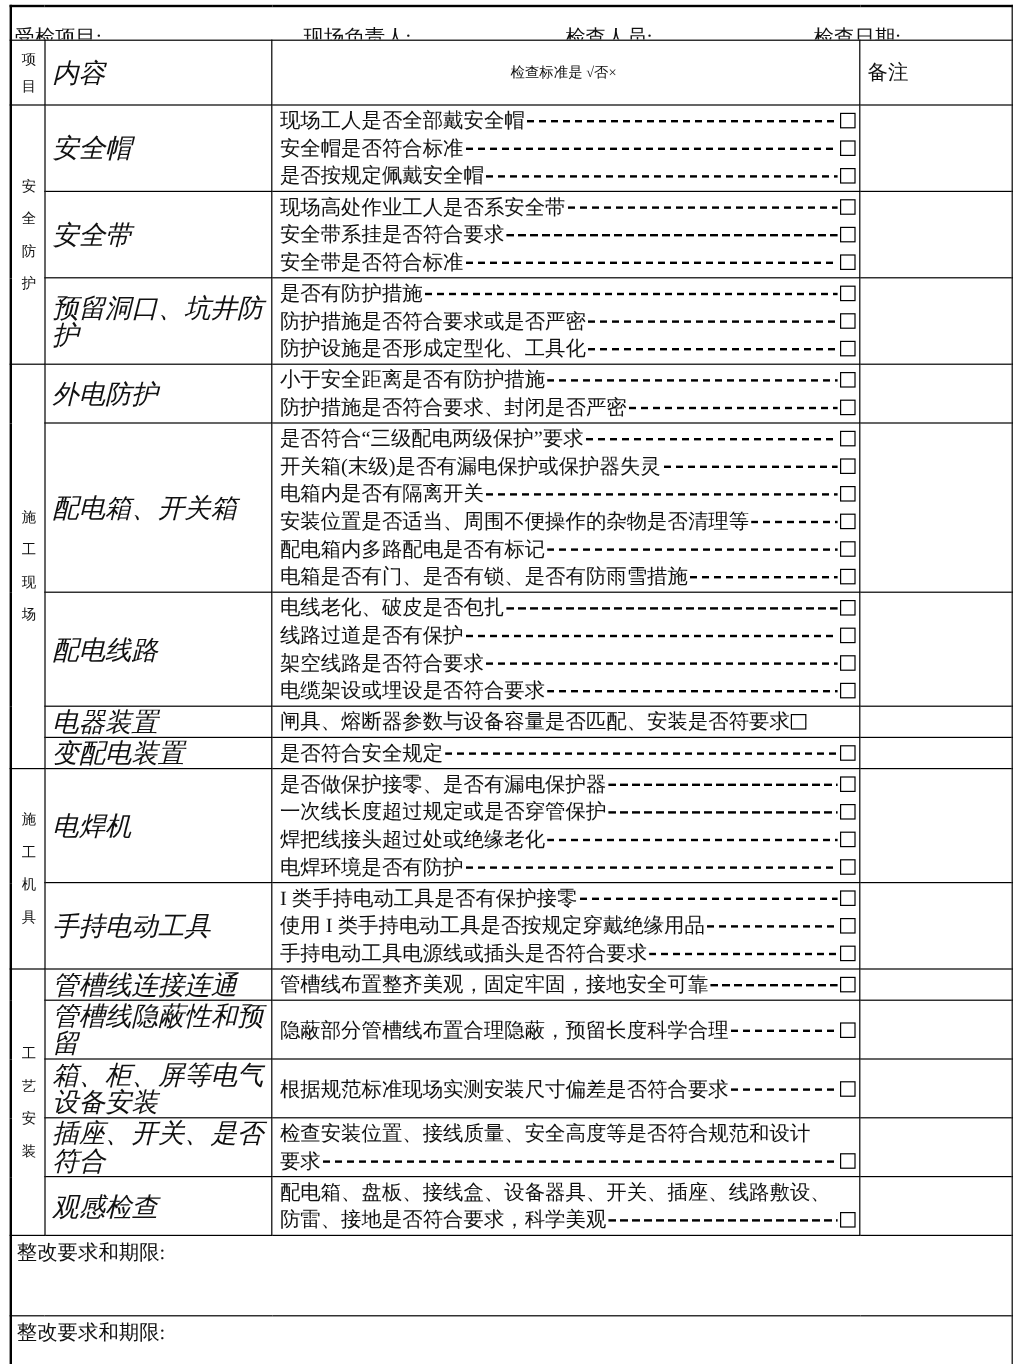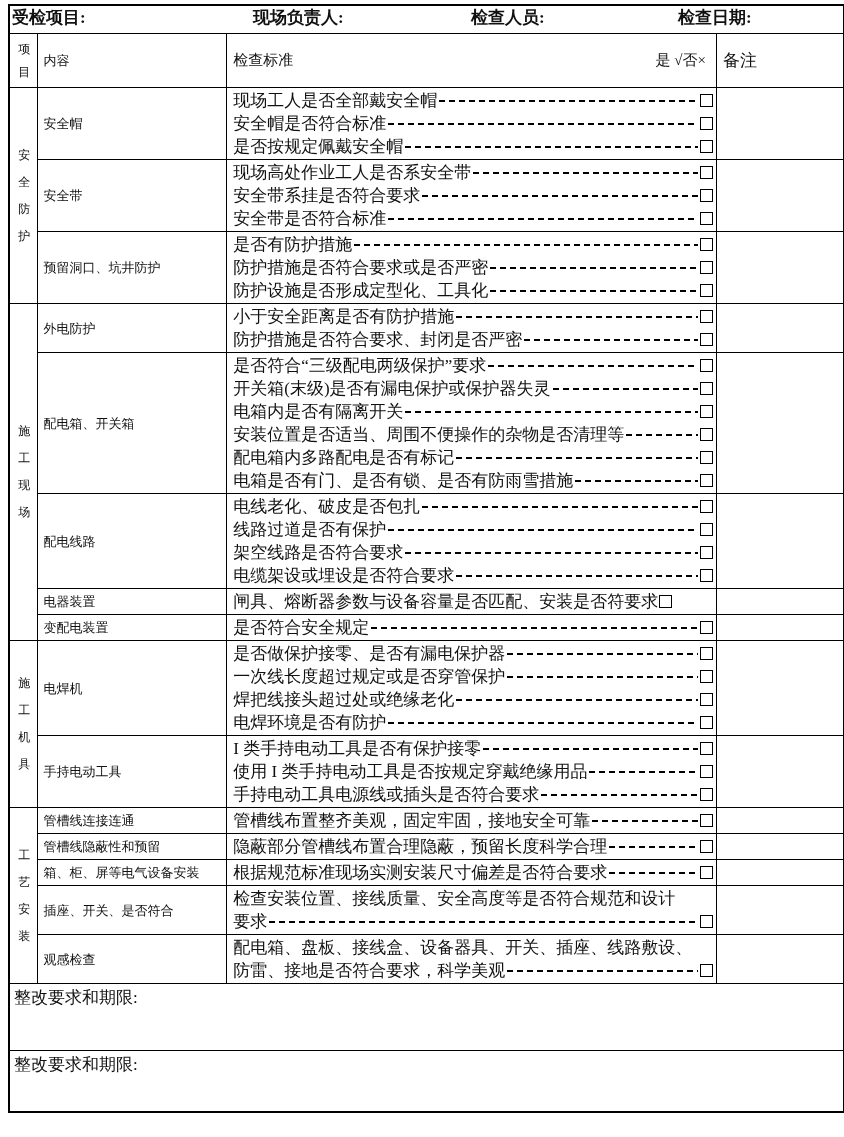--- a/index.html
+++ b/index.html
@@ -16,34 +16,34 @@
     width:837px;
   }
   td{border:1px solid #000;padding:0;vertical-align:middle;overflow:hidden;}
   col.c-item{width:28px;}
   col.c-content{width:189px;}
   col.c-standard{width:488px;}
   col.c-remark{width:127px;}
 
   
   .info-cell{position:relative;height:27px;}
-  .info-cell span{position:absolute;top:0;font-size:17px;white-space:nowrap;font-weight:bold;}
+  .info-cell span{position:absolute;top:14px;font-size:17px;white-space:nowrap;}
   .if0{left:2px;} .if1{left:243px;} .if2{left:461px;} .if3{left:668px;}
 
   
   .colhead{height:54px;}
   .vert{
     width:1.15em;margin:0 auto;text-align:right;
     font-size:12px;line-height:23px;word-break:break-all;
   }
   .grp{vertical-align:middle;}
   .grp .vert{line-height:27px;}
-  .lbl{font-size:13px;padding:1px 2px 1px 6px;line-height:23px;vertical-align:middle;}
-  .stdhead{display:flex;justify-content:space-between;align-items:center;
-    font-size:15px;padding:0 10px 0 6px;}
+  .lbl{font-size:22px;padding:1px 2px 1px 6px;line-height:23px;vertical-align:middle;font-style:italic;}
+  .stdhead{display:flex;justify-content:center;align-items:center;
+    font-size:12px;padding:0 10px 0 6px;}
   .rmkhead{font-size:17px;padding-left:6px;}
 
   
   .std{vertical-align:middle;padding:1px 3px 1px 6px;}
   .line{display:flex;align-items:center;line-height:23px;font-size:17px;white-space:nowrap;}
   .line .t{flex:0 0 auto;text-align:right;}
   .lead{
     flex:1 1 auto;height:23px;margin:0 1px 0 2px;min-width:8px;
     background:repeating-linear-gradient(90deg,#000 0,#000 6px,transparent 6px,transparent 10px);
     background-size:100% 2px;background-position:0 11px;background-repeat:no-repeat;

